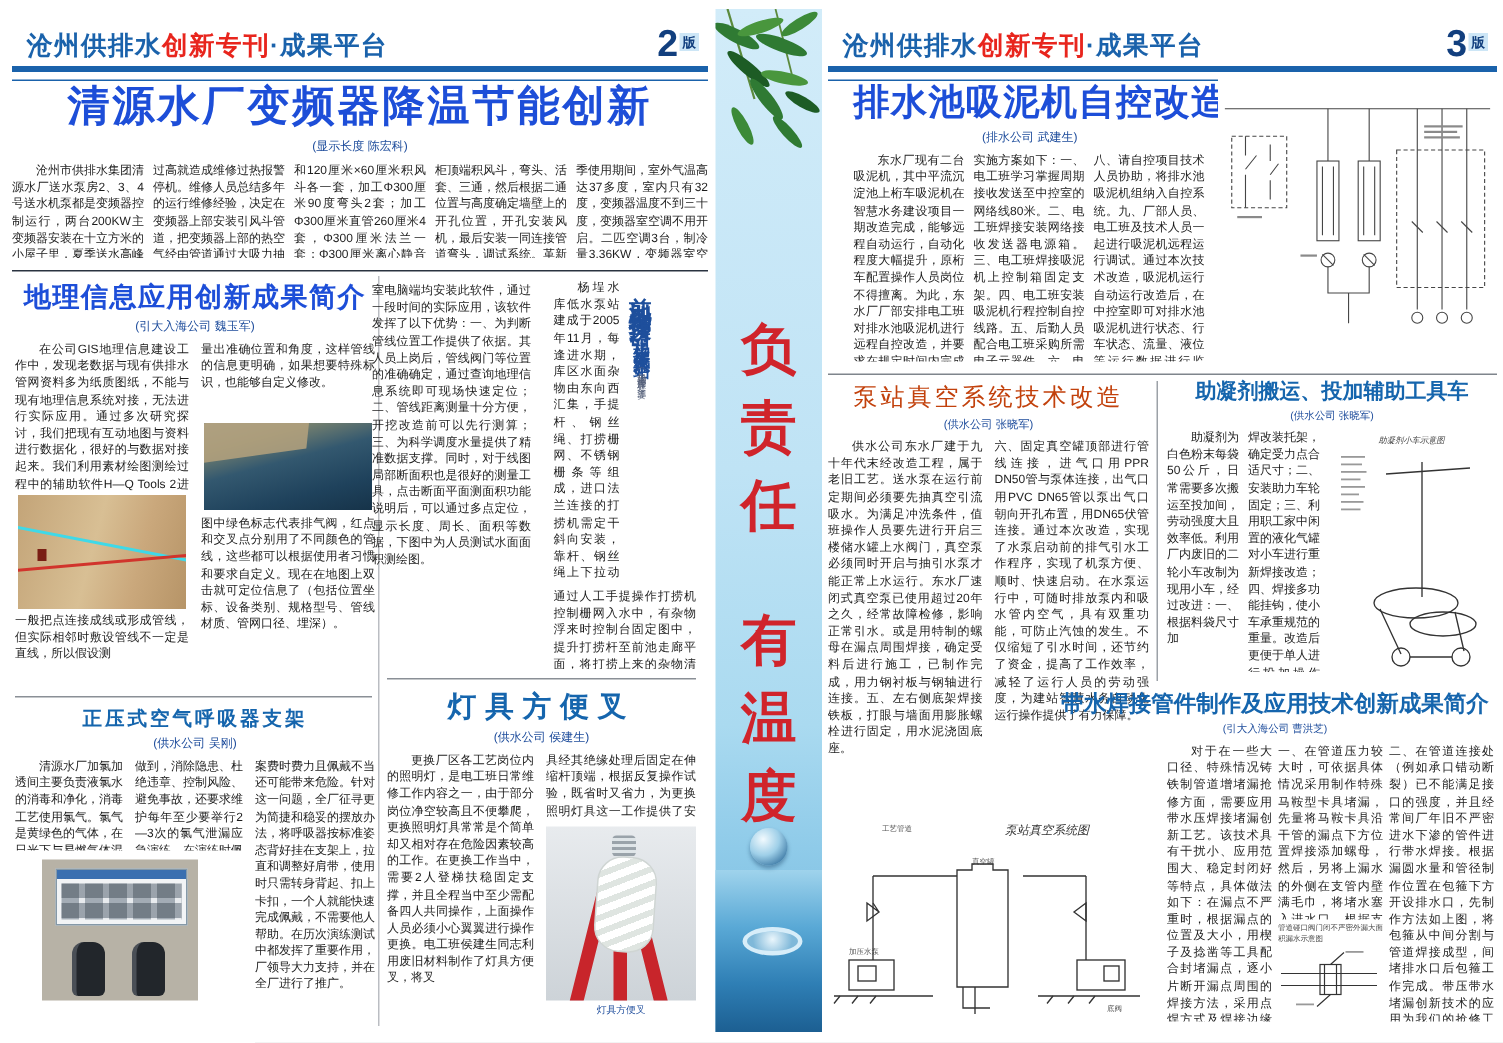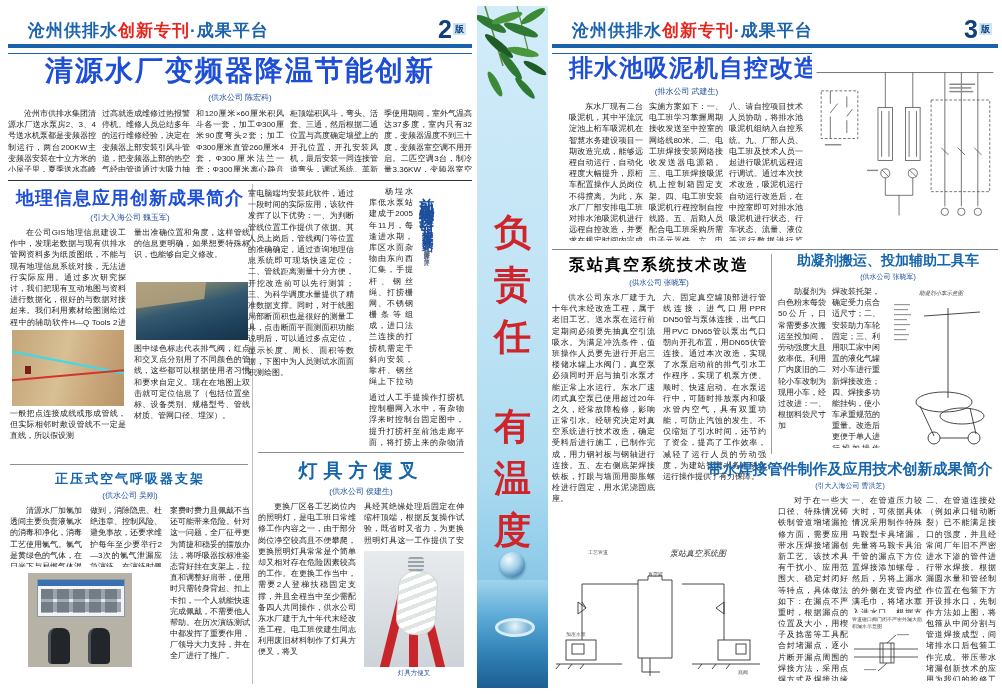--- a/index.html
+++ b/index.html
@@ -4,33 +4,33 @@
 <style>
   html,body{margin:0;padding:0;background:#e9e9e9;}
   .canvas{position:relative;width:1002px;height:695px;background:#ffffff;overflow:hidden;
           font-family:"Liberation Sans",sans-serif;color:#1a1a1a;}
   .pg{position:absolute;top:8px;height:679px;}
   .pg-left{left:8px;width:464px;}
   .pg-right{left:552px;width:446px;}
   .abs{position:absolute;}
 
   
-  .mast{left:14px;right:0;top:2px;height:32px;display:flex;align-items:flex-end;justify-content:space-between;padding:0 6px;}
+  .mast{left:4px;right:0;top:2px;height:32px;display:flex;align-items:flex-end;justify-content:space-between;padding:0 6px;}
   .mast-title{font-size:17px;font-weight:bold;color:#1a62ab;letter-spacing:1px;white-space:nowrap;}
   .mast-title .red{color:#e8251d;}
   .mast-num{font-size:25px;font-weight:bold;color:#123f7e;line-height:1;}
   .mast-num .ban{font-size:9px;font-weight:bold;color:#123f7e;background:#cde6f6;padding:1px 2px;vertical-align:6px;margin-left:1px;}
   .rule-blue{left:0;right:0;height:5px;border-top:4px solid #1a62ab;border-bottom:1px solid #1a62ab;}
   .hr-dark{border-top:1.5px solid #2a3340;}
   .vline{border-left:1px solid #3a4350;width:0;}
 
   
   .t-red{color:#1d4ed8;font-weight:bold;text-align:center;letter-spacing:2px;white-space:nowrap;}
   .t-blue{color:#1565ad;font-weight:bold;text-align:center;white-space:nowrap;}
-  .t-kai{color:#000000;font-weight:bold;text-align:center;font-family:"DejaVu Serif",serif;letter-spacing:2px;white-space:nowrap;}
+  .t-kai{color:#c2410c;font-weight:normal;text-align:center;font-family:"DejaVu Serif",serif;letter-spacing:2px;white-space:nowrap;}
   .byline{font-size:8px;color:#1c4b9b;text-align:center;margin-top:2px;}
   .cols{display:flex;}
   .col{font-size:8px;line-height:1.4;text-align:justify;overflow:hidden;color:#1c1c1c;}
   .ind{text-indent:2em;}
 
   
   .ph{position:relative;overflow:hidden;}
   .ph-aerial{background:linear-gradient(105deg,#c3a478,#d8bf94 45%,#caa87c 70%,#b69467);}
   .ph-aerial .ln-cyan{position:absolute;left:-15%;top:42%;width:135%;height:2px;background:#3fd9e8;transform:rotate(11deg);}
   .ph-aerial .ln-red{position:absolute;left:-10%;top:58%;width:125%;height:1.5px;background:#d1342c;transform:rotate(-5deg);}
@@ -81,21 +81,21 @@
 
   <div class="pg pg-left">
     <div class="abs mast">
       <div class="mast-title"><span>沧州供排水</span><span class="red">创新专刊</span><span>·成果平台</span></div>
       <div class="mast-num"><span>2</span><span class="ban">版</span></div>
     </div>
     <div class="abs rule-blue" style="top:36px;"></div>
 
     <div class="abs" style="left:0;top:44px;width:464px;height:126px;">
       <div class="t-red" style="font-size:28px;">清源水厂变频器降温节能创新</div>
-      <div class="byline">(供水公司 陈宏科)</div>
+      <div class="byline">(显示长度 陈宏科)</div>
       <div class="cols" style="gap:6px;margin-top:5px;">
         <div class="col ind" style="width:88px;height:64px;">沧州市供排水集团清源水厂送水泵房2、3、4号送水机泵都是变频器控制运行，两台200KW主变频器安装在十立方米的小屋子里，夏季送水高峰期两台变频器需要24小时连续运转，虽然变频器室内有一台三匹空调夏季24小时开机，但是变频器散热能量太大，变频器温度</div>
         <div class="col" style="width:88px;height:64px;">过高就造成维修过热报警停机。维修人员总结多年的运行维修经验，决定在变频器上部安装引风斗管道，把变频器上部的热空气经由管道通过大吸力抽风风机排出室外，降低了变频器柜和室内温度，加速冷热气体交换。这一创新成果的实施材料包括：加工120厘米×80厘米</div>
         <div class="col" style="width:88px;height:64px;">和120厘米×60厘米积风斗各一套，加工Φ300厘米90度弯头2套；加工Φ300厘米直管260厘米4套，Φ300厘米法兰一套；Φ300厘米离心静音风机一台，电线十米，开关一套。创新成果的施工分为三个步骤：首先安装</div>
         <div class="col" style="width:88px;height:64px;">柜顶端积风斗，弯头、活套、三通，然后根据二通位置与高度确定墙壁上的开孔位置，开孔安装风机，最后安装一同连接管道弯头，调试系统。革新项目得到水厂大力支持，经过一周多的施工与调试，降温风机安装完成，经过使用变频器工作温度明显降低，夏</div>
         <div class="col" style="width:88px;height:64px;">季使用期间，室外气温高达37多度，室内只有32度，变频器温度不到三十度，变频器室空调不用开启。二匹空调3台，制冷量3.36KW，变频器室空调近二季度没有开启，总计算，两台三匹空调三季度合计节约用电1.1万度，节约电费0.77万元，节能降耗效果显著。</div>
       </div>
     </div>
     <div class="abs hr-dark" style="left:0;right:0;top:172px;"></div>
     <div class="abs vline" style="left:244px;top:176px;height:500px;opacity:.35;"></div>
@@ -158,21 +158,21 @@
         </div>
         <div class="col" style="width:80px;height:166px;">案费时费力且佩戴不当还可能带来危险。针对这一问题，全厂征寻更为简捷和稳妥的摆放办法，将呼吸器按标准姿态背好挂在支架上，拉直和调整好肩带，使用时只需转身背起、扣上卡扣，一个人就能快速完成佩戴，不需要他人帮助。在历次演练测试中都发挥了重要作用，厂领导大力支持，并在全厂进行了推广。</div>
       </div>
     </div>
 
     <div class="abs hr-dark" style="left:250px;top:444px;width:206px;opacity:.55;"></div>
     <div class="abs" style="left:250px;top:450px;width:206px;height:229px;">
       <div class="t-blue" style="font-size:19px;letter-spacing:6px;">灯具方便叉</div>
       <div class="byline">(供水公司 侯建生)</div>
       <div class="cols" style="gap:8px;margin-top:4px;">
-        <div class="col ind" style="width:98px;height:186px;">更换厂区各工艺岗位内的照明灯，是电工班日常维修工作内容之一，由于部分岗位净空较高且不便攀爬，更换照明灯具常常是个简单却又相对存在危险因素较高的工作。在更换工作当中，需要2人登梯扶稳固定支撑，并且全程当中至少需配备四人共同操作，供水公司东水厂建于九十年代末经改造工程。电工班侯建生同志利用废旧材料制作了灯具方便叉，将叉</div>
+        <div class="col ind" style="width:98px;height:186px;">更换厂区各工艺岗位内的照明灯，是电工班日常维修工作内容之一，由于部分岗位净空较高且不便攀爬，更换照明灯具常常是个简单却又相对存在危险因素较高的工作。在更换工作当中，需要2人登梯扶稳固定支撑，并且全程当中至少需配备四人共同操作，上面操作人员必须小心翼翼进行操作更换。电工班侯建生同志利用废旧材料制作了灯具方便叉，将叉</div>
         <div style="width:100px;">
           <div class="col" style="height:46px;">具经其绝缘处理后固定在伸缩杆顶端，根据反复操作试验，既省时又省力，为更换照明灯具这一工作提供了安全保障。</div>
           <div class="ph ph-bulb" style="width:100px;height:116px;margin-top:4px;">
             <span class="fork l"></span>
               <span class="fork r"></span>
               <span class="fork c"></span>
             <span class="bulb-cap"></span>
               <span class="bulb-body"></span>
           </div>
           <div class="ph-cap">灯具方便叉</div>
@@ -260,21 +260,21 @@
         </g>
       </svg>
     </div>
     <div class="abs hr-dark" style="left:0;right:0;top:241px;opacity:.6;"></div>
     <div class="abs vline" style="left:219px;top:246px;height:200px;opacity:.5;"></div>
 
     <div class="abs" style="left:0;top:247px;width:214px;height:432px;">
       <div class="t-kai" style="font-size:16px;">泵站真空系统技术改造</div>
       <div class="byline" style="font-size:7.5px;">(供水公司 张晓军)</div>
       <div class="cols" style="gap:8px;margin-top:4px;">
-        <div class="col ind" style="width:103px;height:248px;">供水公司东水厂建于九十年代末经改造工程，属于老旧工艺。送水泵在运行前定期间必须要先抽真空引流吸水。为满足冲洗条件，值班操作人员要先进行开启三楼储水罐上水阀门，真空泵必须同时开启与抽引水泵才能正常上水运行。东水厂速闭式真空泵已使用超过20年之久，经常故障检修，影响正常引水。经研究决定对真空系统进行技术改造，确定受料后进行施工，已制作完成，用力钢衬板与钢轴进行连接。五、左右侧底架焊接铁板，打眼与墙面用膨胀螺栓进行固定，用水泥浇固底座。</div>
+        <div class="col ind" style="width:103px;height:248px;">供水公司东水厂建于九十年代末经改造工程，属于老旧工艺。送水泵在运行前定期间必须要先抽真空引流吸水。为满足冲洗条件，值班操作人员要先进行开启三楼储水罐上水阀门，真空泵必须同时开启与抽引水泵才能正常上水运行。东水厂速闭式真空泵已使用超过20年之久，经常故障检修，影响正常引水。或是用特制的螺母在漏点周围焊接，确定受料后进行施工，已制作完成，用力钢衬板与钢轴进行连接。五、左右侧底架焊接铁板，打眼与墙面用膨胀螺栓进行固定，用水泥浇固底座。</div>
         <div class="col" style="width:103px;height:248px;">六、固定真空罐顶部进行管线连接，进气口用PPR DN50管与泵体连接，出气口用PVC DN65管以泵出气口朝向开孔布置，用DN65伏管连接。通过本次改造，实现了水泵启动前的排气引水工作程序，实现了机泵方便、顺时、快速启动。在水泵运行中，可随时排放泵内和吸水管内空气，具有双重功能，可防止汽蚀的发生。不仅缩短了引水时间，还节约了资金，提高了工作效率，减轻了运行人员的劳动强度，为建站智慧水务自动化运行操作提供了有力保障。</div>
       </div>
       <svg width="212" height="136" viewBox="0 0 212 136" style="background:#fff;margin-top:4px;">
         <text x="118" y="12" font-size="8" font-style="italic" fill="#333">泵站真空系统图</text>
         <text x="36" y="10" font-size="5" fill="#555">工艺管道</text>
         <text x="96" y="32" font-size="5" fill="#555">真空罐</text>
         <text x="14" y="92" font-size="5" fill="#555">加压水泵</text>
         <text x="186" y="130" font-size="5" fill="#555">底阀</text>
         <g stroke="#333" fill="none" stroke-width="0.9">
           <path d="M30,40 H86 M130,40 H172 M30,40 V96 M172,40 V96"></path>

